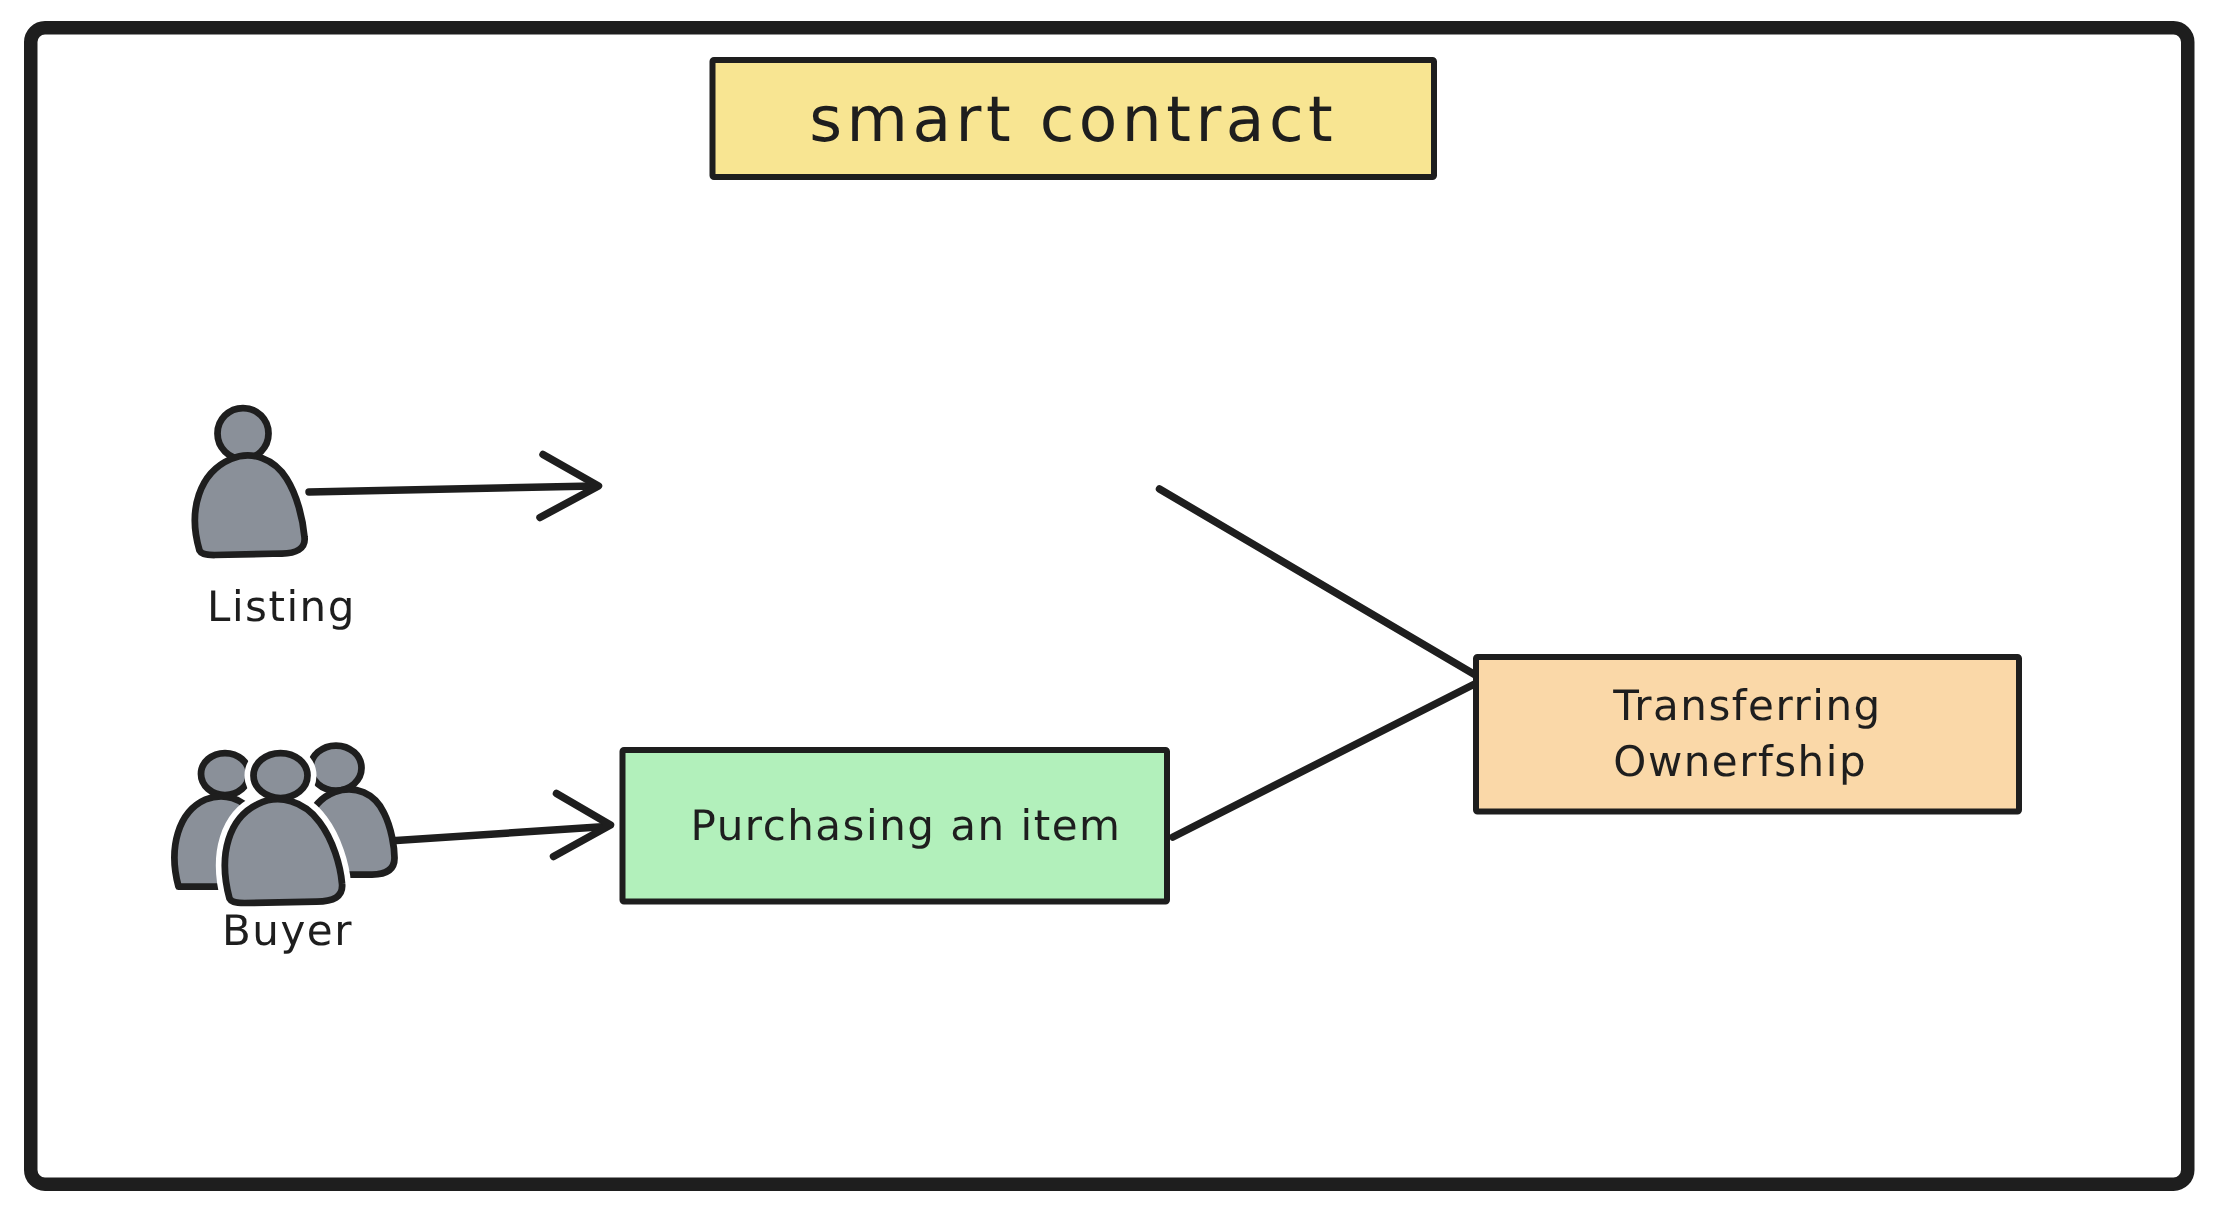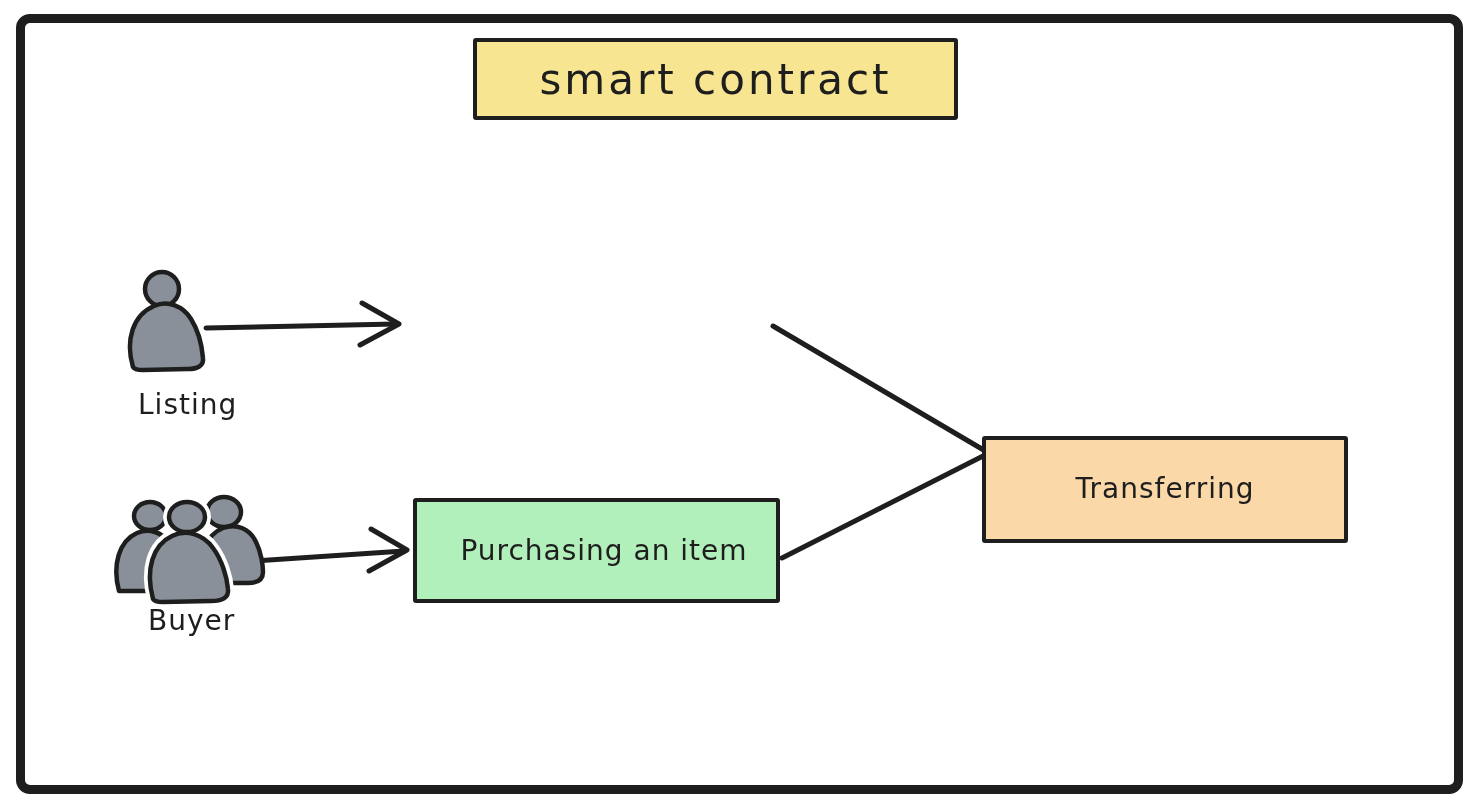--- a/index.html
+++ b/index.html
@@ -159,19 +159,20 @@
   </div>
 
 
   <div class="node node-purchasing">
     <span>Purchasing an item</span>
   </div>
 
   <div class="node node-transferring">
     <div class="two-line">
       <div>Transferring</div>
+      <div>Ownerfship</div>
     </div>
   </div>
 
   <div class="actor-label label-seller">Listing</div>
   <div class="actor-label label-buyer">Buyer</div>
 
 </div>
 
 </body></html>

